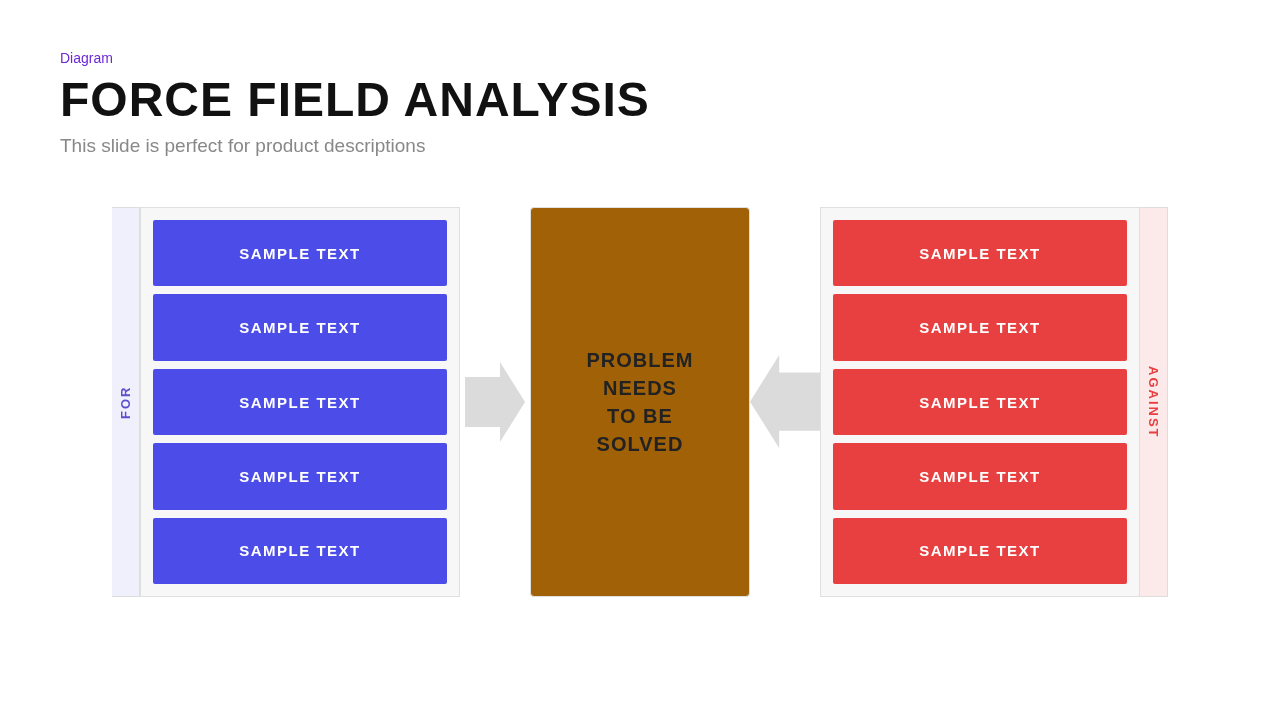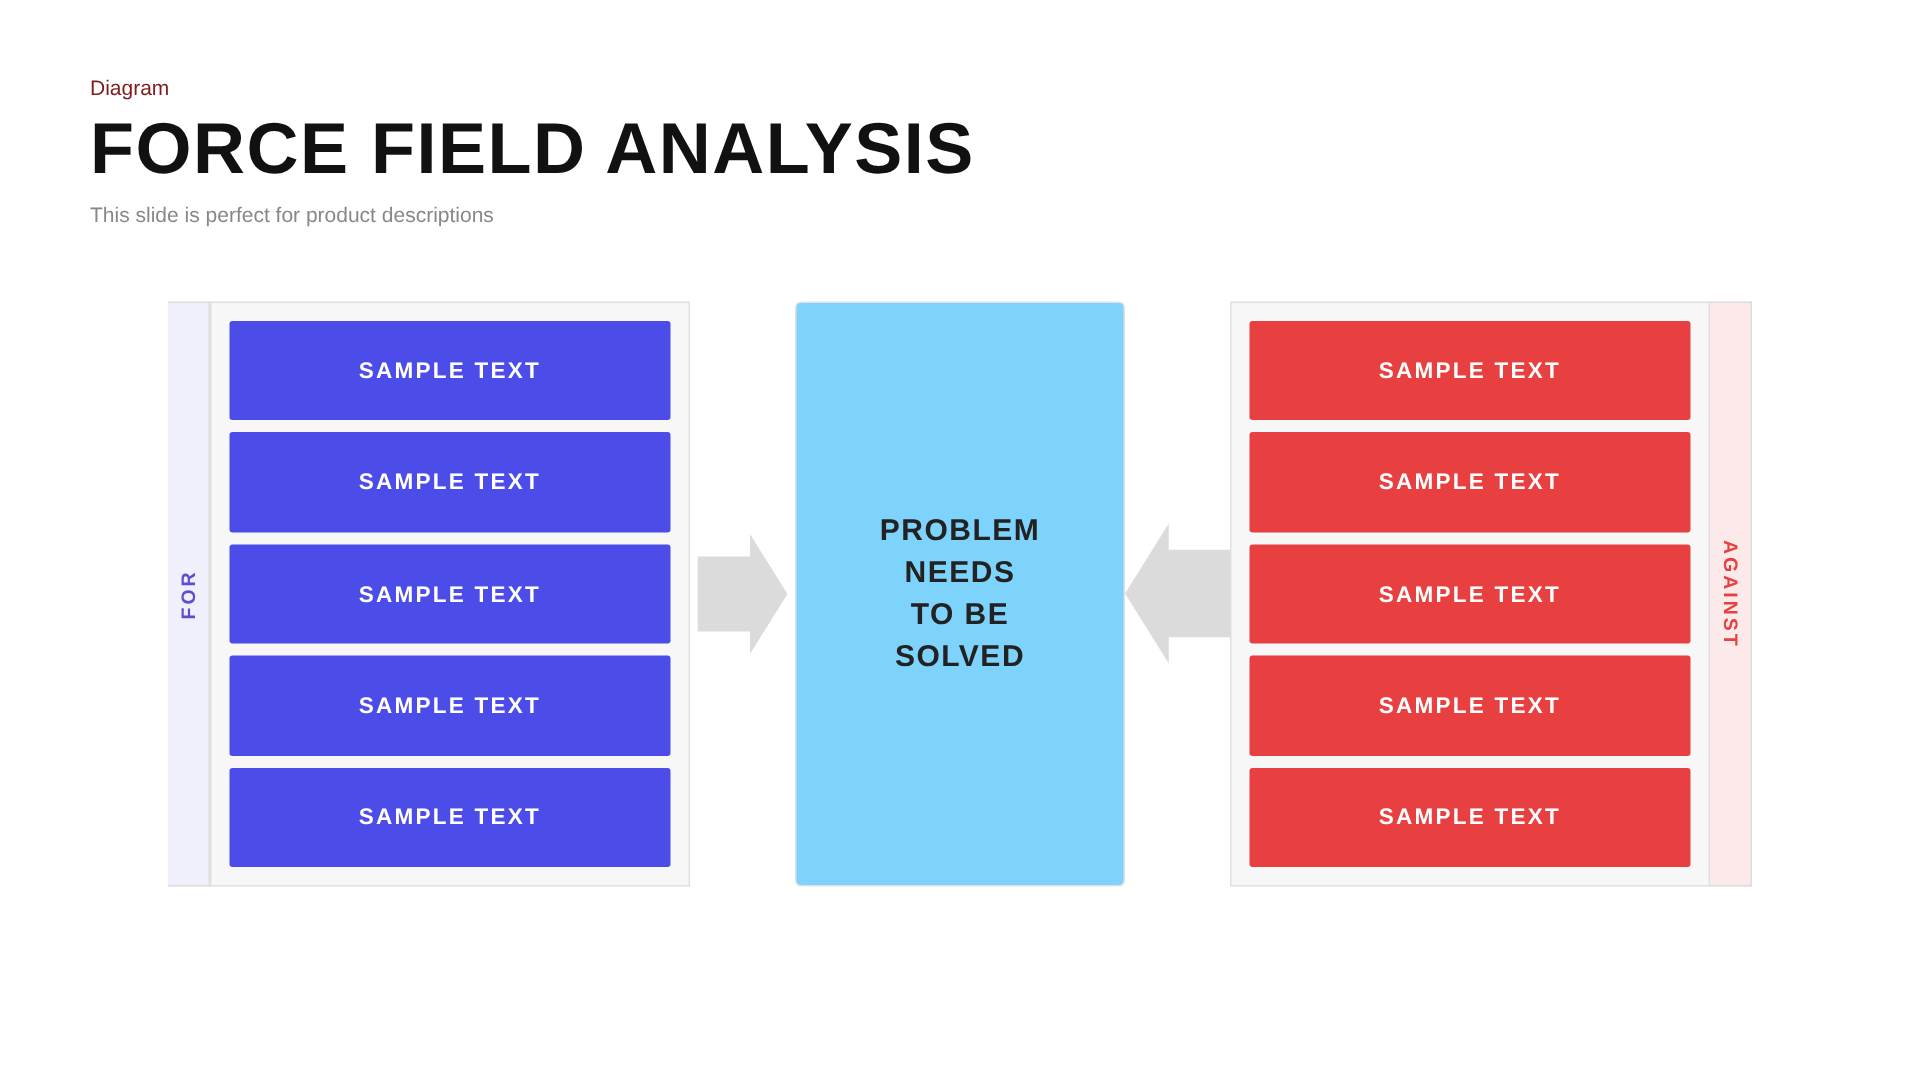--- a/index.html
+++ b/index.html
@@ -17,37 +17,37 @@
       height: 720px;
       position: relative;
       padding: 50px 60px 30px 60px;
     }
 
     .header {
       margin-bottom: 30px;
     }
 
     .diagram-label {
-      color: #7f1d1d;
+      color: #6d28d9;
       font-size: 14px;
       font-weight: 500;
       margin-bottom: 6px;
     }
 
     .main-title {
       font-size: 48px;
       font-weight: 900;
       color: #111111;
       text-transform: uppercase;
       letter-spacing: 1px;
       margin-bottom: 8px;
     }
 
     .subtitle {
-      font-size: 14px;
+      font-size: 19px;
       color: #888888;
       font-weight: 400;
     }
 
     .diagram-area {
       display: flex;
       align-items: center;
       justify-content: center;
       gap: 0;
       margin-top: 20px;
@@ -116,21 +116,21 @@
 
     .arrow-left svg {
       width: 60px;
       height: 80px;
     }
 
     
     .center-panel {
       width: 220px;
       height: 390px;
-      background: #7dd3fc;
+      background: #a16207;
       border: 1px solid #e0e0e0;
       border-radius: 4px;
       display: flex;
       align-items: center;
       justify-content: center;
       position: relative;
     }
 
     .center-text {
       text-align: center;

